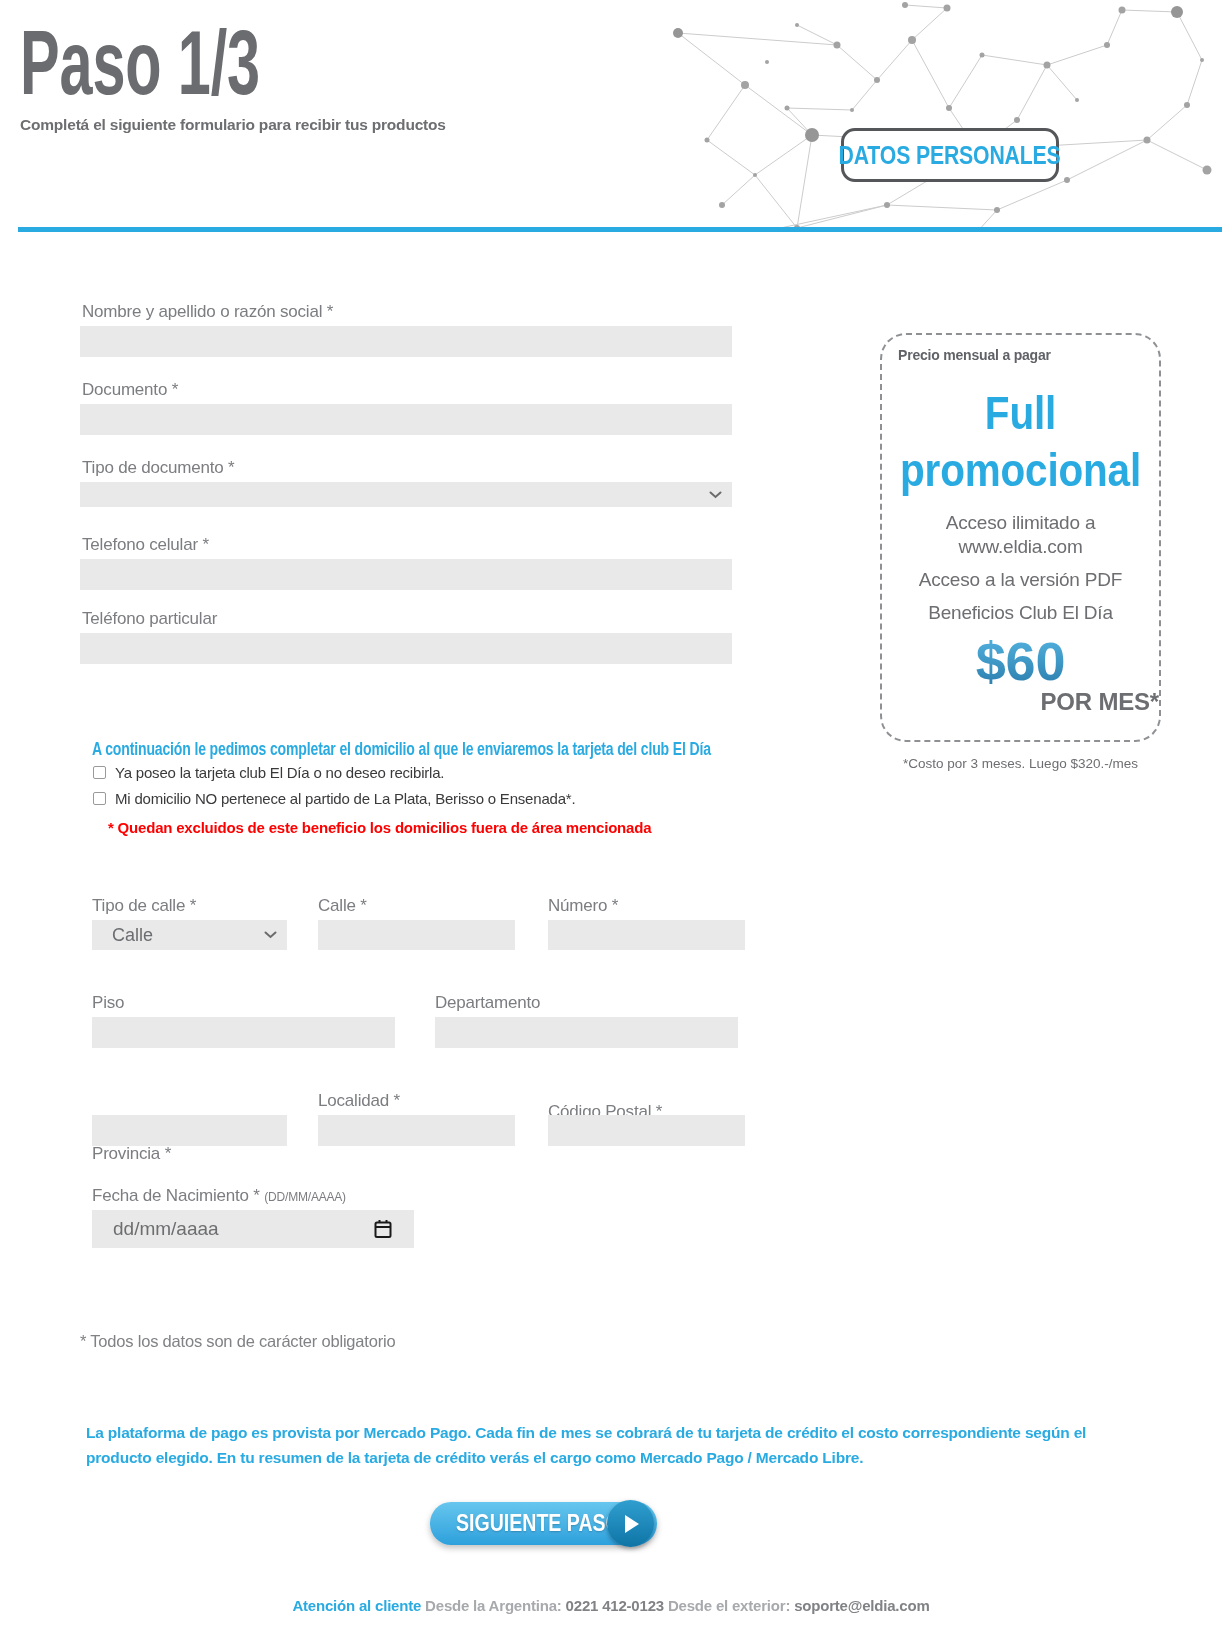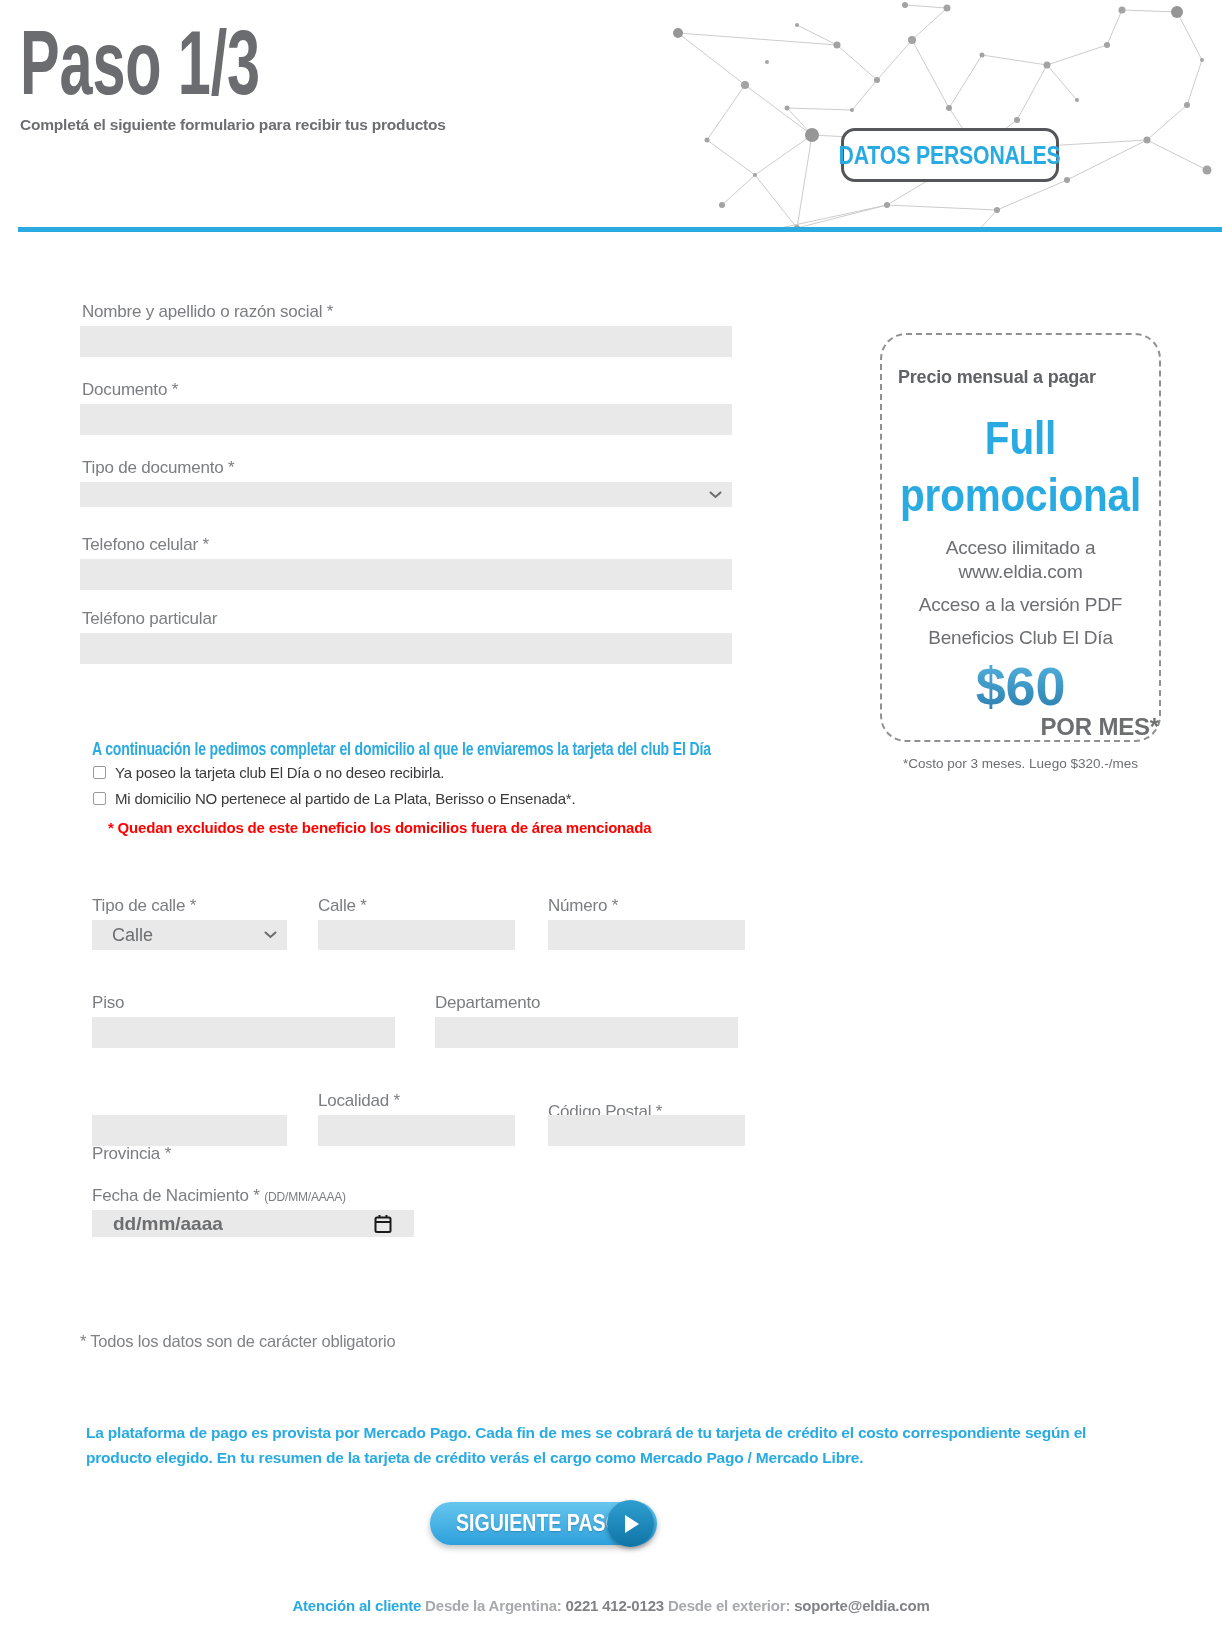--- a/index.html
+++ b/index.html
@@ -21,21 +21,21 @@
   .inp{background:#e9e9e9;border:none;outline:none;box-sizing:border-box;
        font:inherit;font-size:18px;color:#58595b;padding:0 12px;}
   .selwrap{background:#e9e9e9;}
   .selwrap select{width:100%;height:100%;border:none;outline:none;background:transparent;
        -webkit-appearance:none;-moz-appearance:none;appearance:none;
        font:inherit;font-size:18px;color:#6b6d70;padding-left:20px;}
   .chev{position:absolute;right:10px;top:50%;transform:translateY(-50%);pointer-events:none;line-height:0;}
   
   .pricebox{left:880px;top:333px;width:281px;height:409px;border:2px dashed #8f9093;border-radius:26px;
             box-sizing:border-box;text-align:center;}
-  .pb-head{text-align:left;margin:32px 0 0 16px;font-size:18px;font-weight:700;color:#606267;}
+  .pb-head{text-align:left;margin:12px 0 0 16px;font-size:14px;font-weight:700;color:#606267;}
   .pb-plan{margin-top:22px;font-size:46px;font-weight:700;color:#29abe2;line-height:57px;white-space:nowrap;
            transform:scaleX(.88);transform-origin:center;}
   .pb-benefit{font-size:19px;color:#6d6e71;line-height:24px;}
   .pb-price{margin-top:8px;font-size:54px;font-weight:700;line-height:56px;color:#3393c6;
             background:linear-gradient(#55b5e2,#2a7cab);-webkit-background-clip:text;background-clip:text;
             -webkit-text-fill-color:transparent;display:inline-block;}
   .pb-period{font-size:24px;font-weight:700;color:#6d6e71;line-height:26px;text-align:right;}
   .pb-note{left:880px;top:756px;width:281px;text-align:center;font-size:13.5px;color:#6d6e71;
            font-stretch:normal;letter-spacing:0;}
   
@@ -197,21 +197,21 @@
   <input class="abs inp" style="left: 92px; top: 1115px; width: 195px; height: 31px;" type="text">
   <div class="abs lbl" style="left:318px;top:1091px;">Localidad *</div>
   <input class="abs inp" style="left: 318px; top: 1115px; width: 197px; height: 31px;" type="text">
   <div class="abs lbl" style="left:548px;top:1102px;">Código Postal *</div>
   <input class="abs inp" style="left: 548px; top: 1115px; width: 197px; height: 31px;" type="text">
 
   <div class="abs lbl" style="left:92px;top:1186px;">
     <span>Fecha de Nacimiento *</span>
     <span class="hint">(DD/MM/AAAA)</span>
   </div>
-  <div class="abs datewrap" style="left:92px;top:1210px;width:322px;height:27px;font-weight:bold;">
+  <div class="abs datewrap" style="left:92px;top:1210px;width:322px;height:38px;">
     <input type="text" placeholder="dd/mm/aaaa" style="">
     <span class="calic">
       <svg width="18" height="20" viewBox="0 0 18 20">
         <rect x="1.5" y="3.5" width="15" height="14.5" rx="1.5" fill="none" stroke="#1a1a1a" stroke-width="2"></rect>
         <line x1="1.5" y1="8" x2="16.5" y2="8" stroke="#1a1a1a" stroke-width="2"></line>
         <line x1="5.5" y1="1" x2="5.5" y2="4" stroke="#1a1a1a" stroke-width="2"></line>
         <line x1="12.5" y1="1" x2="12.5" y2="4" stroke="#1a1a1a" stroke-width="2"></line>
       </svg>
     </span>
   </div>

